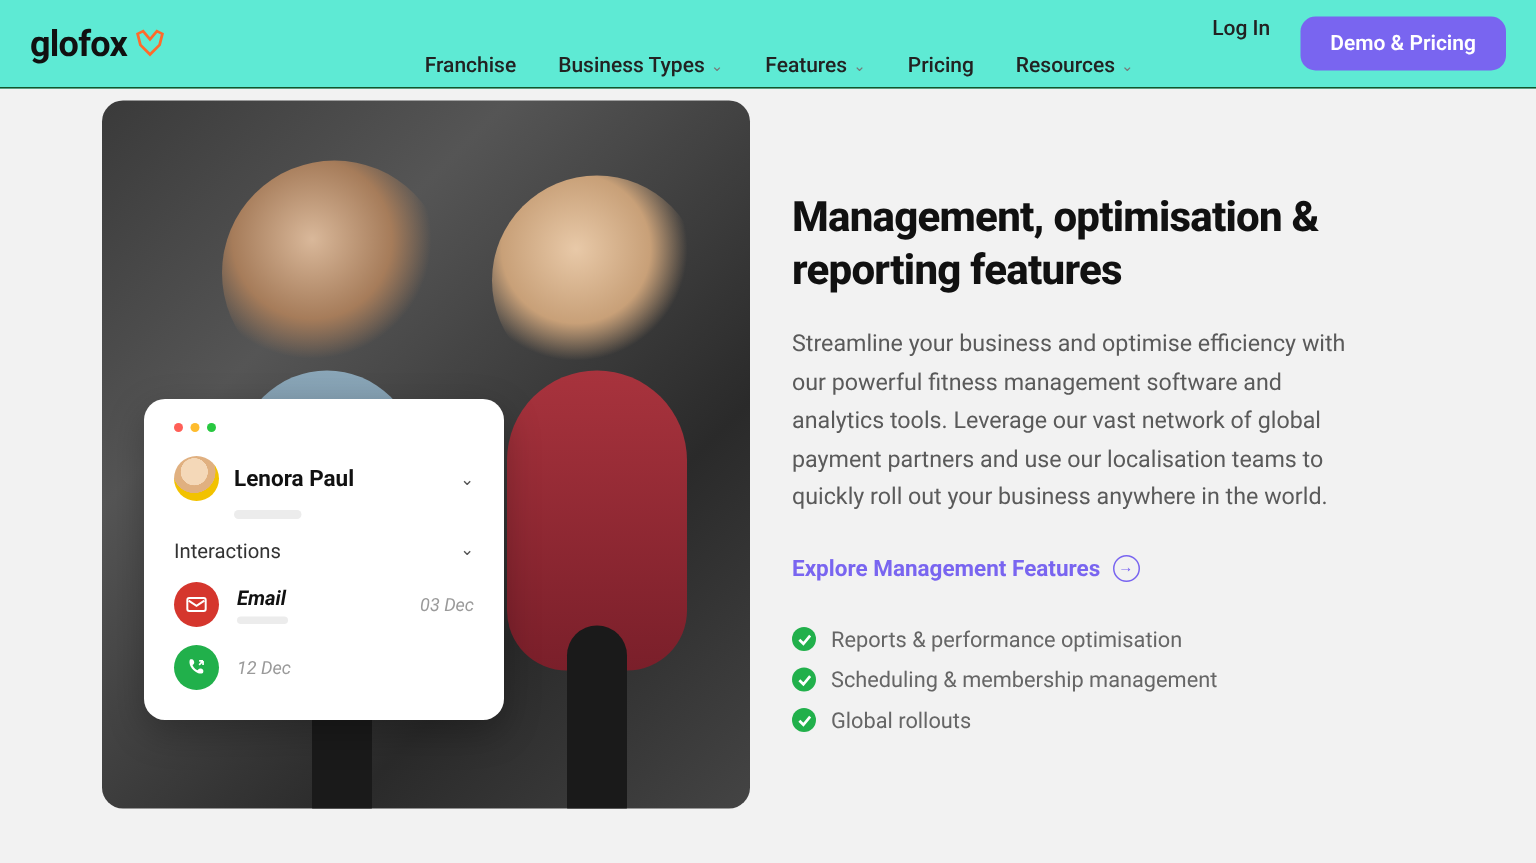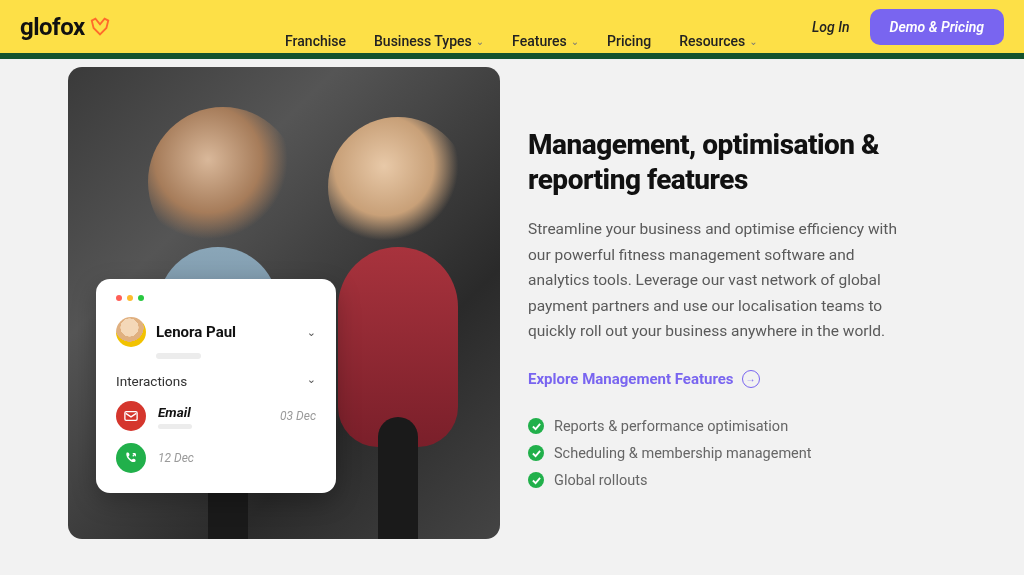--- a/index.html
+++ b/index.html
@@ -1,37 +1,37 @@
 <!DOCTYPE html>
 <html><head>
 <meta charset="utf-8">
 <style>
   * { margin:0; padding:0; box-sizing:border-box; font-family:-apple-system,BlinkMacSystemFont,"Segoe UI",Roboto,sans-serif; }
   body { background:#f2f2f2; width:1024px; height:575px; overflow:hidden; }
-  .header { background:#fde047; height:59px; display:flex; align-items:center; padding:0 20px; border-bottom:6px solid #14532d; }
+  .header { background:#5eead4; height:59px; display:flex; align-items:center; padding:0 20px; border-bottom:1px solid #14532d; }
   .logo { display:flex; align-items:center; gap:4px; }
   .logo-text { font-size:24px; font-weight:700; letter-spacing:-0.5px; color:#111; }
   .logo-icon { width:22px; height:22px; }
   .nav { display:flex; gap:28px; margin-left:auto; margin-right:auto; align-items:center; padding-left:120px; }
   .nav-item { font-size:14px; font-weight:500; color:#222; cursor:pointer; display:flex; align-items:center; gap:4px;margin-top:29px; }
   .chev { font-size:10px; color:#777; }
-  .right { display:flex; align-items:center; gap:20px;font-style:italic; }
+  .right { display:flex; gap:20px; }
   .login { font-size:14px; font-weight:500; color:#222; cursor:pointer; }
   .cta { background:#7965f0; color:#fff; padding:10px 20px; border-radius:10px; font-size:14px; font-weight:600; cursor:pointer; }
   .main { display:flex; padding:8px 64px 0 68px; gap:28px; }
   .hero-col { width:432px; flex-shrink:0; }
   .hero-img { width:432px; height:472px; border-radius:14px; background:linear-gradient(135deg,#3a3a3a,#555 30%,#2a2a2a 70%,#444); position:relative; overflow:hidden; }
   .fig { position:absolute; border-radius:50%; }
   .fig1 { top:40px; left:80px; width:150px; height:150px; background:radial-gradient(circle at 40% 35%,#d9b89a 0%,#a67c5a 40%,transparent 60%); }
   .fig1b { top:180px; left:90px; width:120px; height:200px; background:linear-gradient(#8aa6b8,#5b7286); border-radius:60px 60px 40px 40px; position:absolute; }
   .fig2 { top:50px; left:260px; width:140px; height:140px; background:radial-gradient(circle at 40% 35%,#e8c9a8 0%,#c8a078 40%,transparent 60%); }
   .fig2b { top:180px; left:270px; width:120px; height:200px; background:linear-gradient(#a8333d,#7a1f2a); border-radius:60px 60px 40px 40px; position:absolute; }
   .leg1 { position:absolute; top:350px; left:140px; width:40px; height:140px; background:#1a1a1a; border-radius:20px; }
   .leg2 { position:absolute; top:350px; left:310px; width:40px; height:140px; background:#1a1a1a; border-radius:20px; }
-  .card { position:absolute; left:96px; top:279px; width:240px; background:#fff; border-radius:14px; padding:16px 20px 18px; box-shadow:0 8px 24px rgba(0,0,0,.25); }
+  .card { position:absolute; left:96px; top:266px; width:240px; background:#fff; border-radius:14px; padding:16px 20px 18px; box-shadow:0 8px 24px rgba(0,0,0,.25); }
   .dots { display:flex; gap:5px; margin-bottom:16px; }
   .dot { width:6px; height:6px; border-radius:50%; }
   .dot.r{background:#ff5f57;} .dot.y{background:#febc2e;} .dot.g{background:#28c840;}
   .profile-row { display:flex; align-items:center; gap:10px; margin-bottom:4px; }
   .avatar { width:30px; height:30px; border-radius:50%; background:radial-gradient(circle at 45% 35%, #f4d8b8 0 35%, #e0b080 36% 55%, #f2c200 56% 100%); }
   .pname { font-size:15px; font-weight:700; color:#111; flex:1; }
   .chev2 { font-size:11px; color:#555; }
   .skeleton { height:6px; background:#ececec; border-radius:3px; margin:6px 0 14px 40px; width:45px; }
   .section-title { font-size:13.5px; color:#333; display:flex; justify-content:space-between; margin-bottom:12px; }
   .int-row { display:flex; align-items:center; gap:12px; margin-bottom:12px;font-style:italic; }

